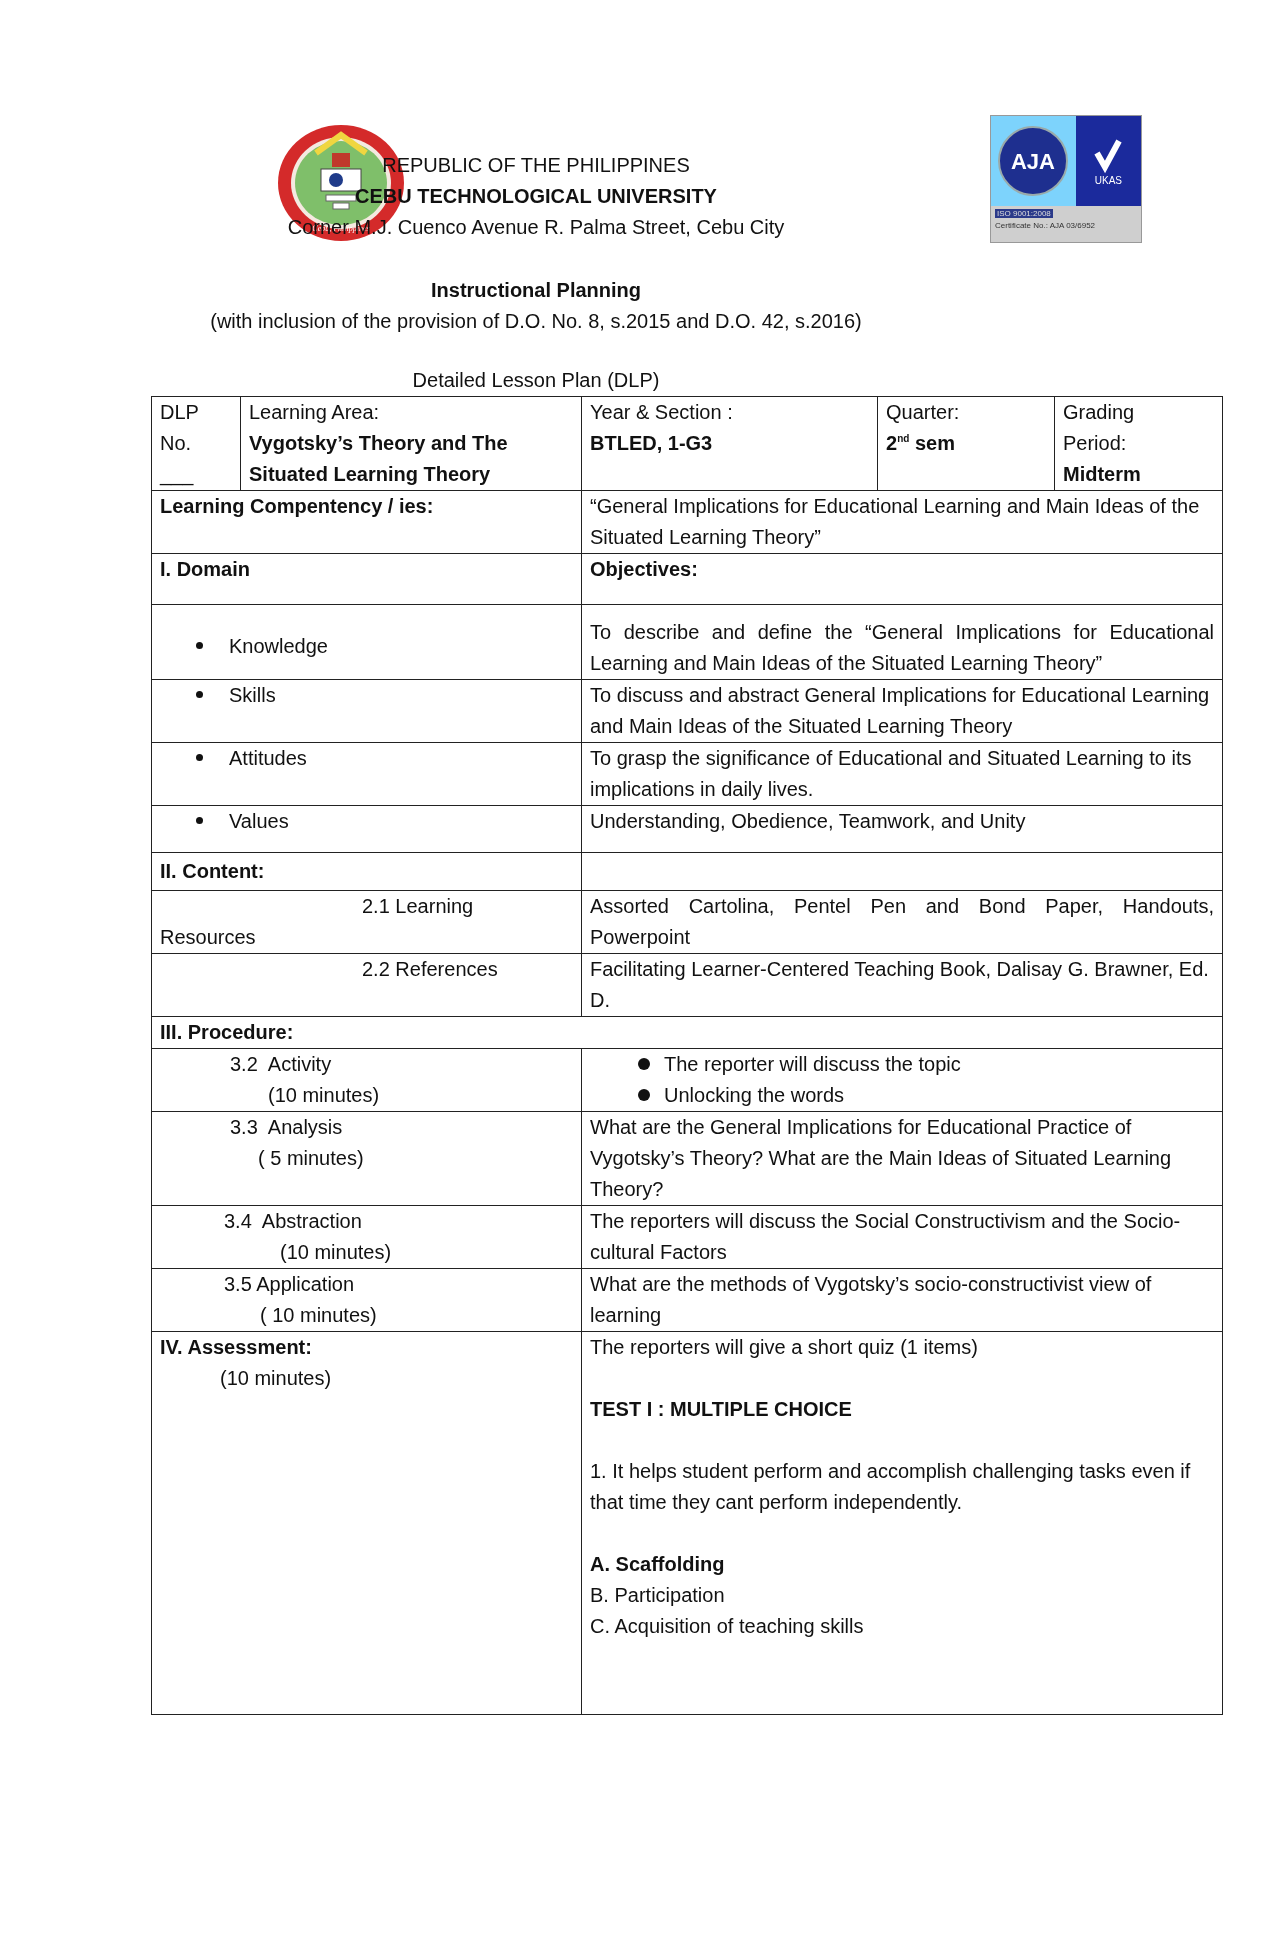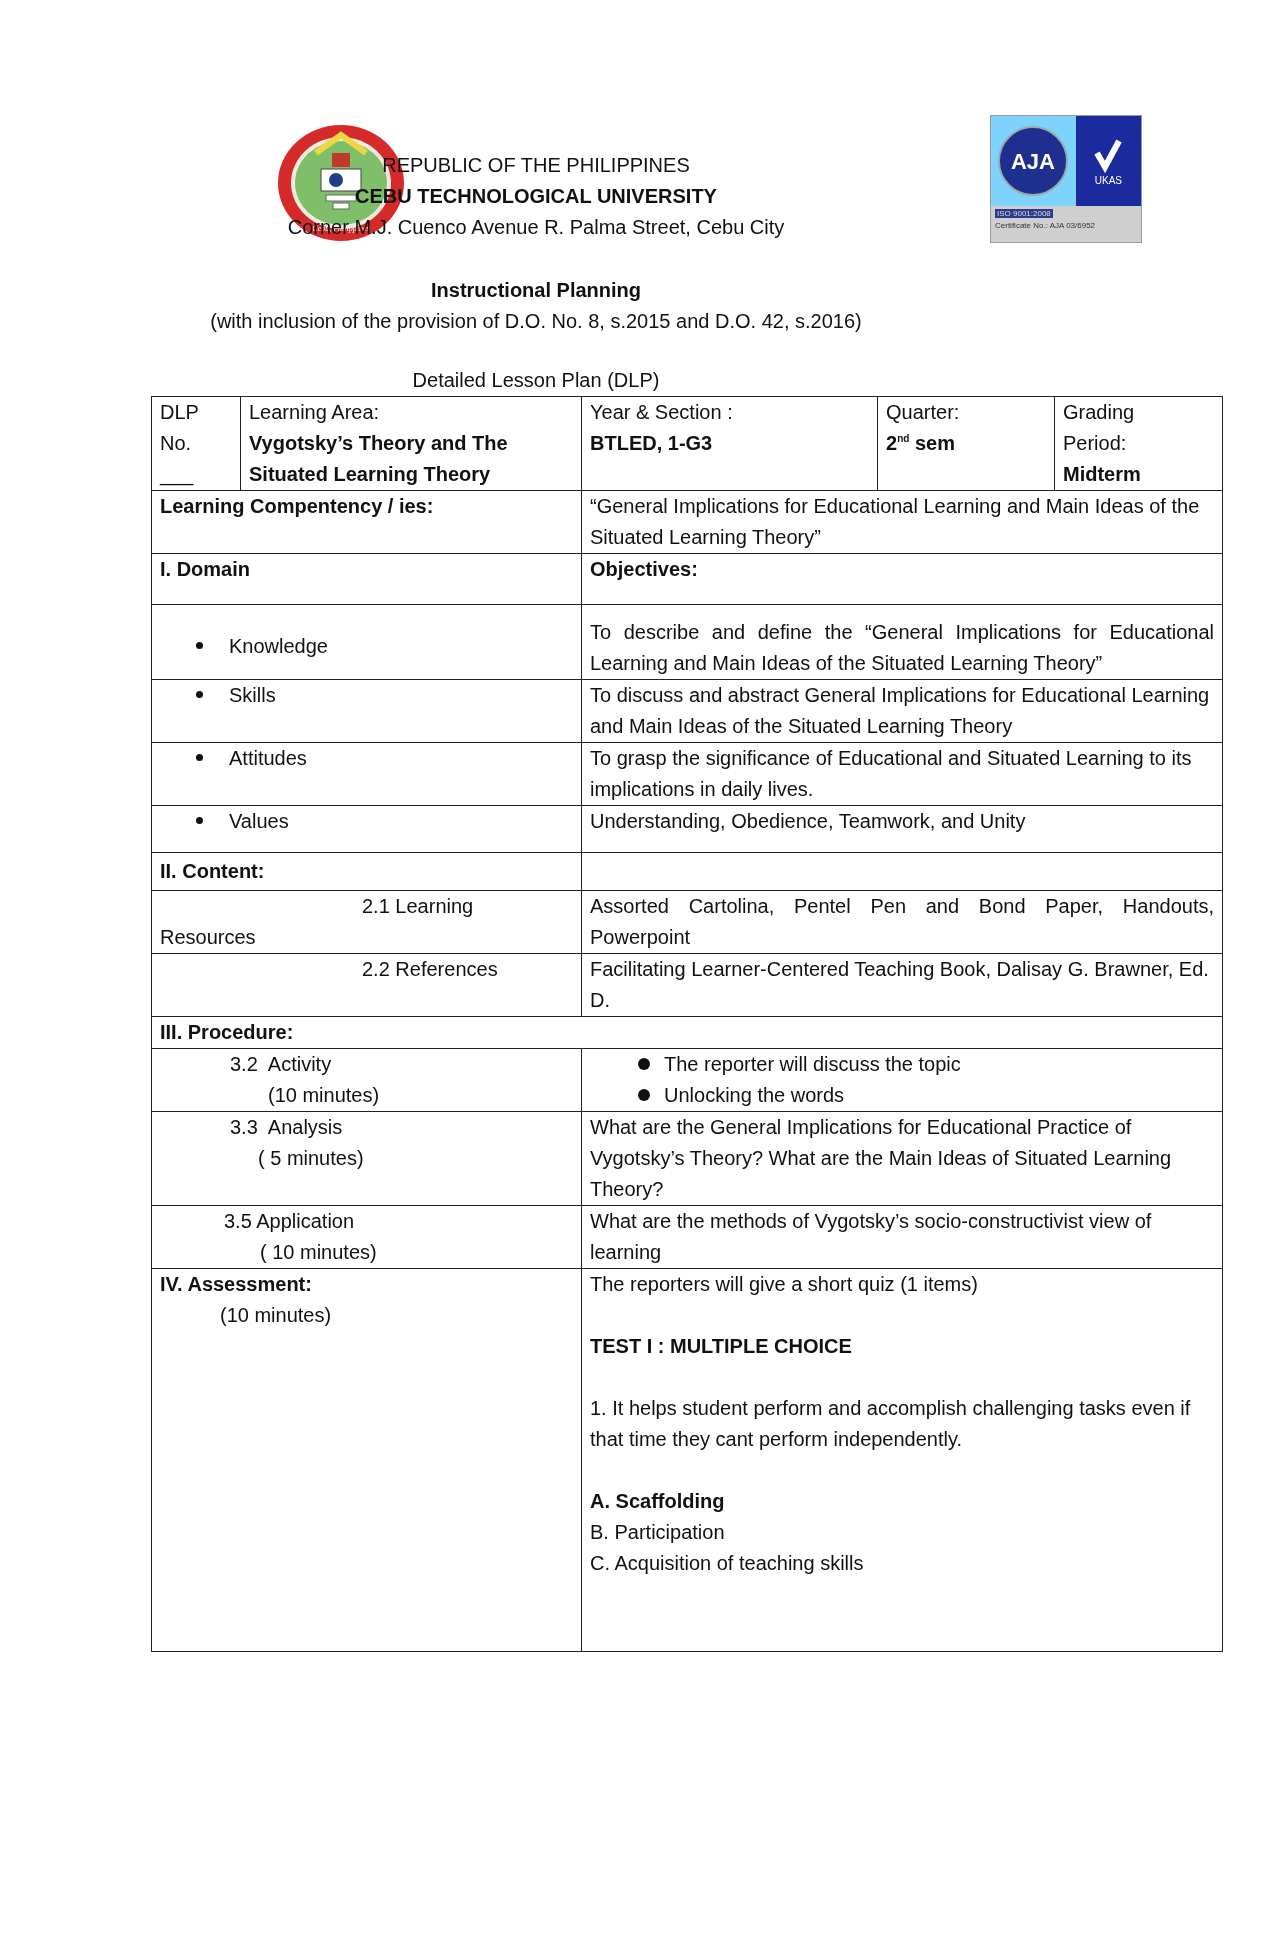--- a/index.html
+++ b/index.html
@@ -222,20 +222,27 @@
   </tr>
   <tr>
     <td colspan="2">
       <span class="indent-d" style="white-space:pre">3.3  Analysis</span>
       <span class="indent-a" style="padding-left:98px">( 5 minutes)</span>
     </td>
     <td colspan="3">What are the General Implications for Educational Practice of Vygotsky’s Theory? What are the Main Ideas of Situated Learning Theory?</td>
   </tr>
   <tr>
     <td colspan="2">
+      <span style="display:block;padding-left:64px;white-space:pre">3.4  Abstraction</span>
+      <span class="indent-b">(10 minutes)</span>
+    </td>
+    <td colspan="3">The reporters will discuss the Social Constructivism and the Socio-cultural Factors</td>
+  </tr>
+  <tr>
+    <td colspan="2">
       <span style="display:block;padding-left:64px;white-space:pre">3.5 Application</span>
       <span class="indent-a" style="padding-left:100px">( 10 minutes)</span>
     </td>
     <td colspan="3">What are the methods of Vygotsky’s socio-constructivist view of learning</td>
   </tr>
 
   <tr style="height:383px">
     <td colspan="2">
       <span style="display:block" class="bold">IV. Assessment:</span>
       <span style="display:block;padding-left:60px">(10 minutes)</span>

